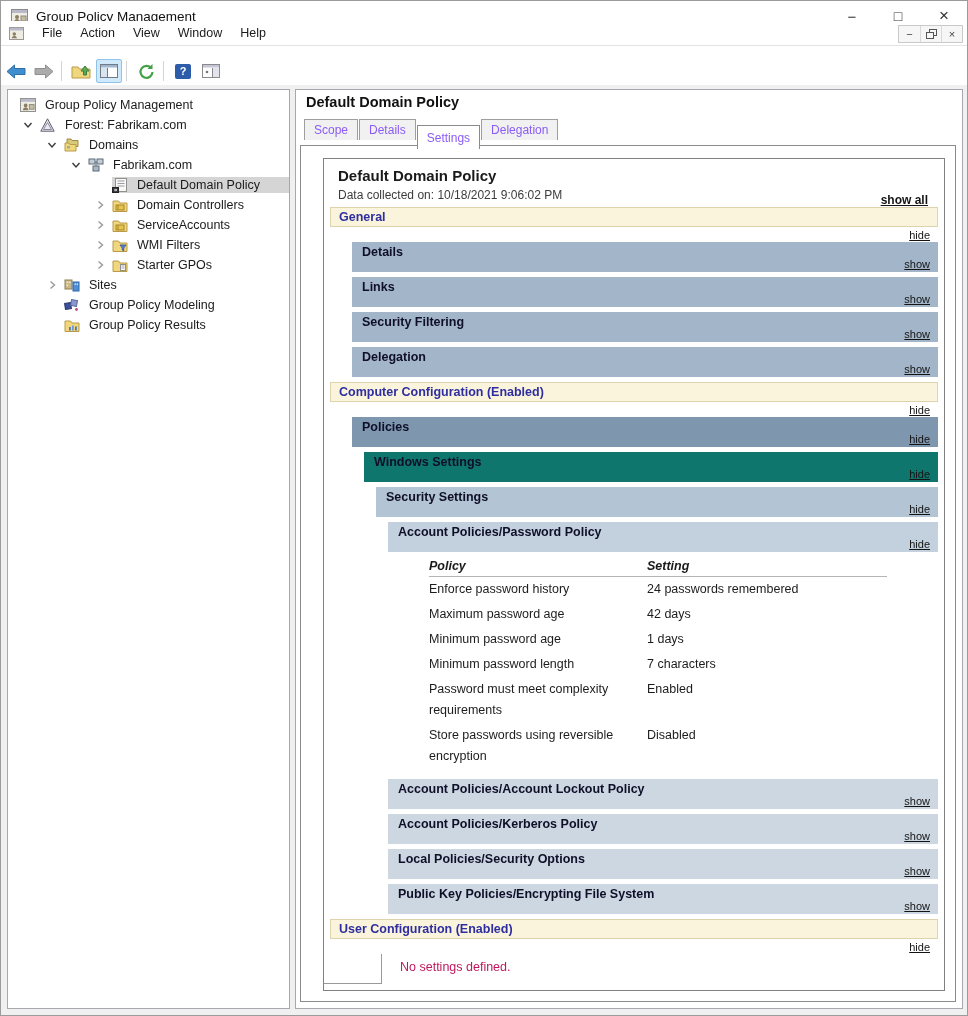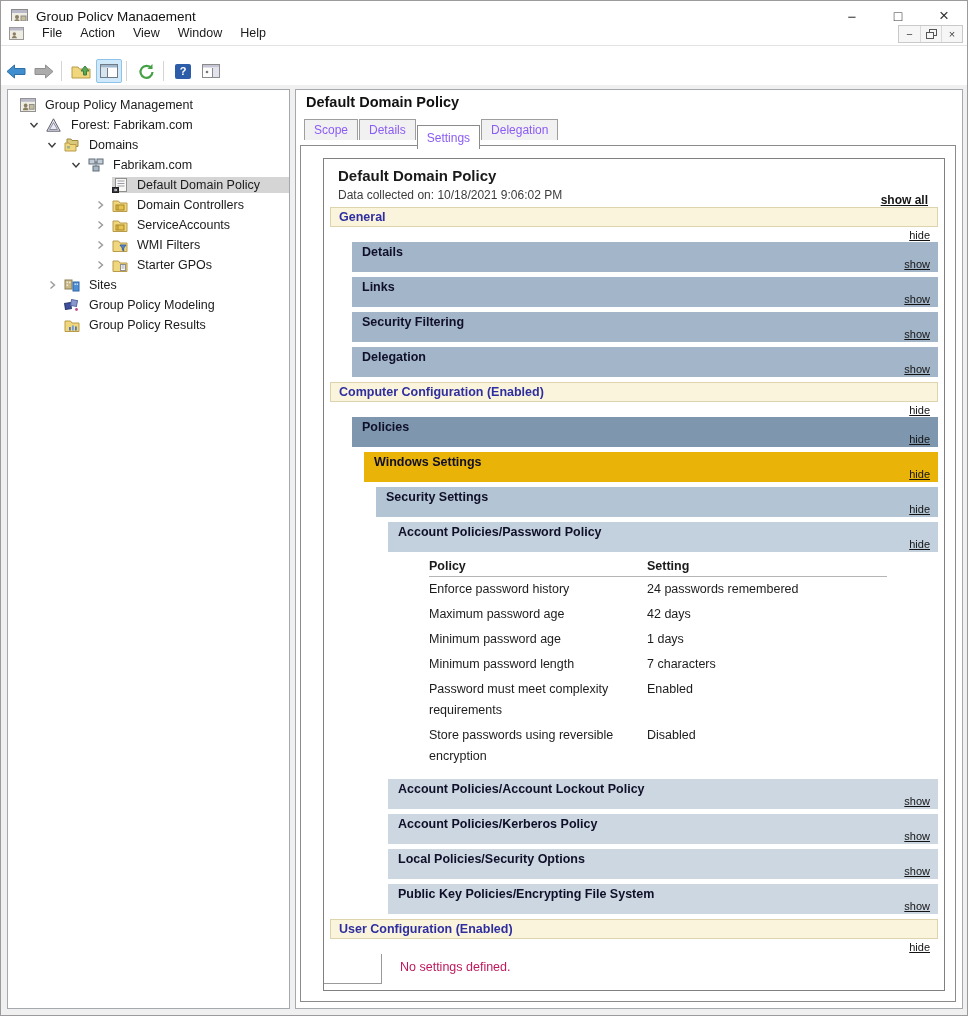--- a/index.html
+++ b/index.html
@@ -35,21 +35,21 @@
   .left-pane{position:absolute;left:6px;top:4px;width:283px;height:920px;background:#fff;border:1px solid #a5a9ad;overflow:hidden;}
   .right-pane{position:absolute;left:294px;top:4px;width:668px;height:920px;background:#fff;border:1px solid #a5a9ad;}
 
   
   .tree{padding-top:5px;}
   .trow{display:flex;align-items:center;height:20px;font-size:12.5px;color:#1a1a1a;white-space:nowrap;}
   .chev{width:24px;height:16px;display:flex;align-items:center;justify-content:center;flex:0 0 24px;}
   .ticon{width:20px;height:16px;display:flex;align-items:center;flex:0 0 20px;}
   .tlabel{margin-left:2px;padding:1px 3px;}
   .lv0{padding-left:12px;}
-  .lv1{padding-left:14px;}
+  .lv1{padding-left:8px;}
   .lv2{padding-left:32px;}
   .lv3{padding-left:56px;}
   .lv4{padding-left:80px;}
   .hl{display:flex;align-items:center;flex:1;}
   .trow.selected .hl{background:#d5d5d5;}
 
   
   .pane-title{padding:4px 0 0 10px;font-size:14.5px;font-weight:bold;color:#111;}
   .tabs{display:flex;align-items:flex-end;padding-left:8px;margin-top:6px;height:24px;position:relative;z-index:2;}
   .tab{font-size:12px;color:#8b5cf6;background:#f1f1f1;border:1px solid #9e9e9e;border-bottom:none;padding:3px 9px 3px 9px;margin-right:1px;height:21px;}
@@ -70,27 +70,27 @@
   .cat-linkrow{height:14px;text-align:right;padding-right:8px;line-height:13px;}
 
   .bar{position:relative;height:30px;margin:0 6px 5px 6px;padding:3px 10px;font-size:12.5px;font-weight:bold;color:#0f0f28;}
   .bar .lnk{position:absolute;right:8px;bottom:2px;font-weight:normal;text-align:right;}
   .ind1{margin-left:28px;}
   .ind2{margin-left:40px;}
   .ind3{margin-left:52px;}
   .ind4{margin-left:64px;}
   .c-blue1{background:#a3b5c9;}
   .c-pol{background:#7e97af;}
-  .c-ws{background:#eab308;}
+  .c-ws{background:#0f766e;}
   .c-ss{background:#b3c4d4;}
   .c-app{background:#c3d0dd;}
   .c-light{background:#ccd7e2;}
 
   .ptable{margin:4px 20px 10px 105px;border-collapse:collapse;}
-  .ptable th{font-size:12.5px;font-weight:bold;color:#1a1a1a;text-align:left;border-bottom:1px solid #b5b5b5;padding:2px 0 3px 0;}
+  .ptable th{font-size:12.5px;font-weight:bold;color:#1a1a1a;text-align:left;border-bottom:1px solid #b5b5b5;padding:2px 0 3px 0;font-style:italic;}
   .ptable td{font-size:12.5px;color:#1c1c1c;padding:2px 0;line-height:21px;vertical-align:top;}
   .ptable .col-policy{width:218px;padding-right:14px;}
   .ptable .col-setting{width:240px;}
 
   .empty-row{display:flex;margin-top:0;}
   .gutter{width:58px;height:30px;background:#fff;border-right:1px solid #9a9a9a;border-bottom:1px solid #9a9a9a;}
   .empty-text{margin-left:18px;margin-top:6px;font-size:12.5px;color:#be185d;}
 
   svg{display:block;}
 </style>

